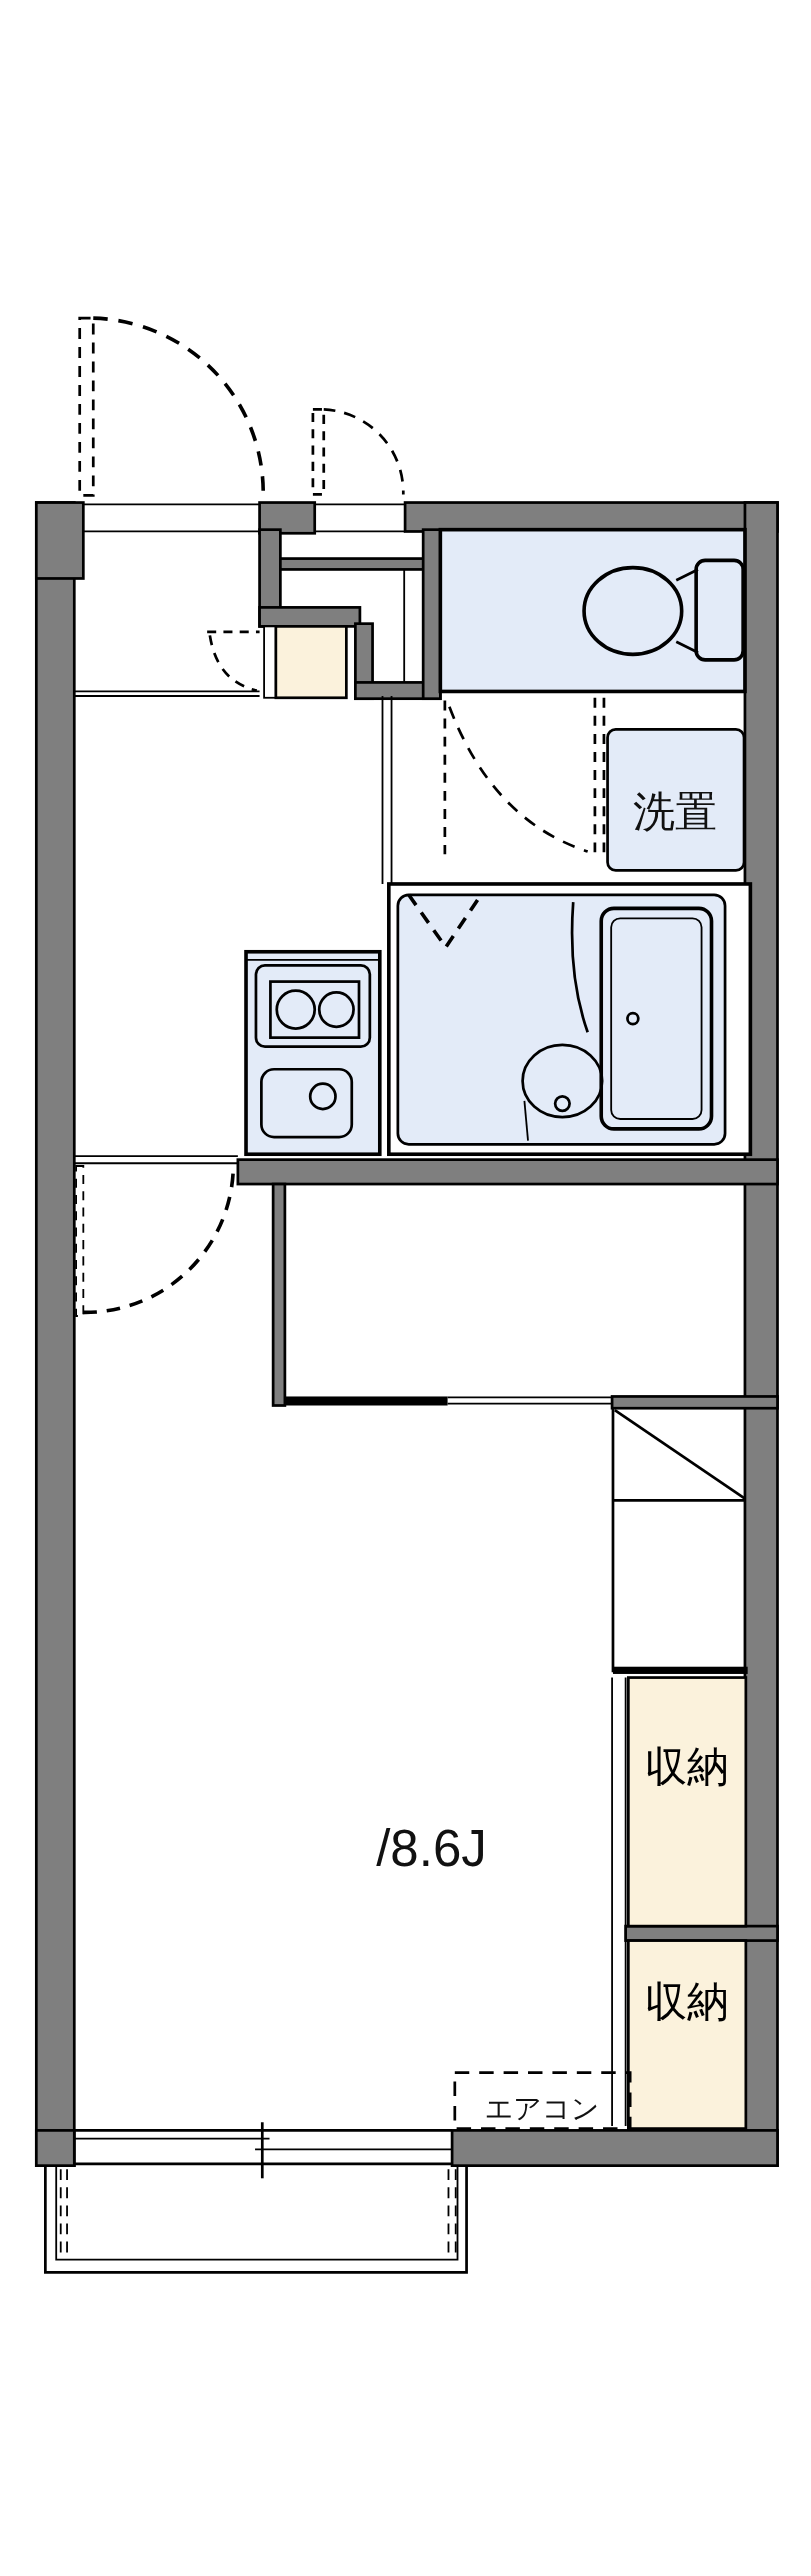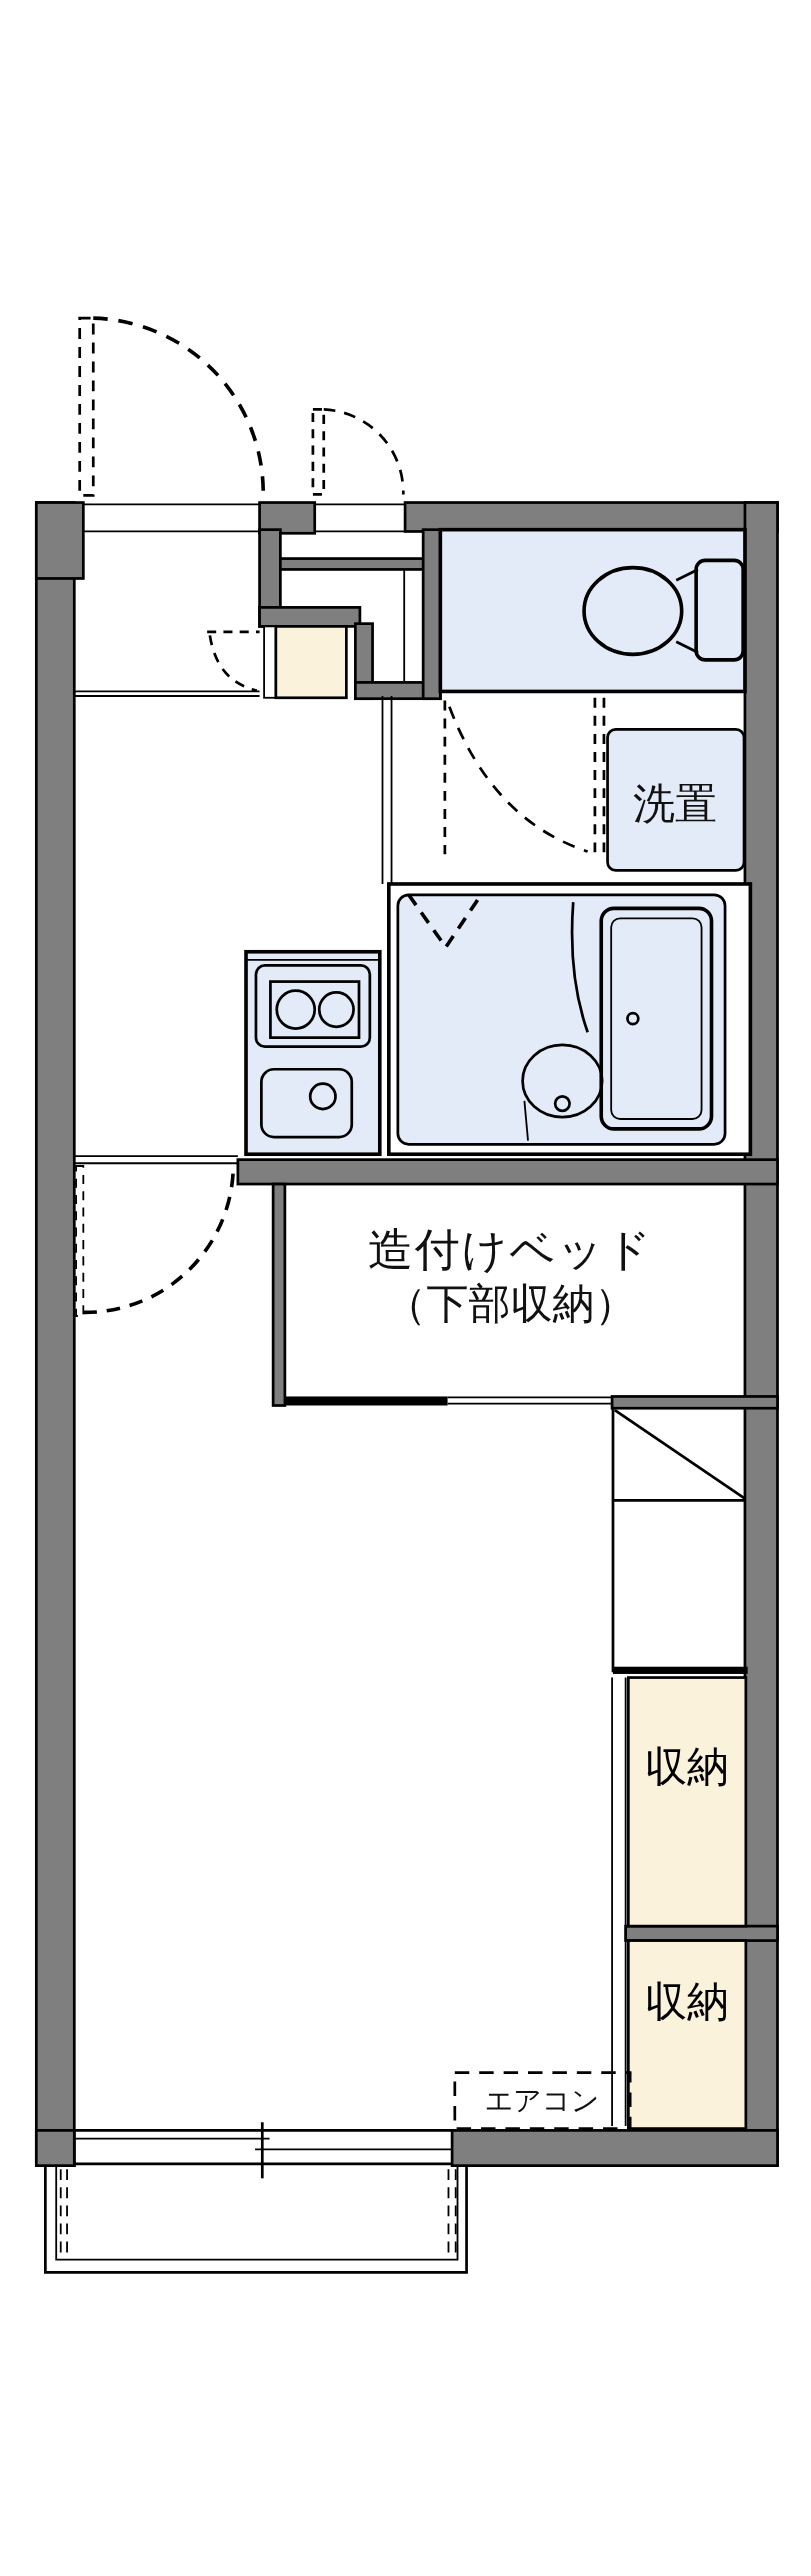--- a/index.html
+++ b/index.html
@@ -1,19 +1,19 @@
 <!DOCTYPE html>
 <html style="font-size:14.5px"><head>
 <meta charset="utf-8">
 <style>
   html,body{margin:0;padding:0;background:#ffffff;}
   #canvas{position:relative;width:812px;height:2576px;background:#ffffff;overflow:hidden;
           font-family:"Liberation Sans","DejaVu Sans",sans-serif;}
   #plan-svg{position:absolute;left:0;top:0;}
-  .lbl{position:absolute;color:#111;text-align:center;white-space:nowrap;}
+  .lbl{position:absolute;color:#111;text-align:center;white-space:nowrap;margin-top:8px;}
   .lbl-v{position:absolute;color:#000000;text-align:center;word-break:break-all;white-space:normal;}
 </style>
 </head>
 <body>
 
 <div id="canvas">
 
 <svg id="plan-svg" width="812" height="2576" viewBox="0 0 898 2850">
 
   <g stroke="#000" stroke-width="3">
@@ -124,26 +124,25 @@
   <g stroke="#000" fill="none">
     <path d="M50,2396 V2514 H516 V2396" stroke-width="3"></path>
     <path d="M62,2396 V2500 H506 V2396" stroke-width="2"></path>
     <path d="M67,2400 V2498 M74,2400 V2498" stroke-width="2" stroke-dasharray="12 8"></path>
     <path d="M496,2400 V2498 M504,2400 V2498" stroke-width="2" stroke-dasharray="12 8"></path>
   </g>
 </svg>
 
 <div class="lbl" style="left:607px;top:776px;width:136px;font-size:42px;">洗置</div>
 
-<div class="lbl" style="left:262px;top:1220px;width:497px;font-size:45px;letter-spacing:1.8px;">造付けベッド</div>
-
-<div class="lbl" style="left:262px;top:1276px;width:497px;font-size:42px;">（下部収納）</div>
 
 
 
+
+<div class="lbl" style="left:271px;top:1811px;width:321px;font-size:51px;">/8.6J</div>
 
 <div class="lbl-v" style="left:632px;top:1734px;width:110px;font-size:42px;line-height:1.55;">収納</div>
 
 <div class="lbl-v" style="left:632px;top:1969px;width:110px;font-size:42px;line-height:1.55;">収納</div>
 
 <div class="lbl" style="left:456px;top:2082px;width:172px;font-size:28px;">エアコン</div>
 
 </div>
 
 

